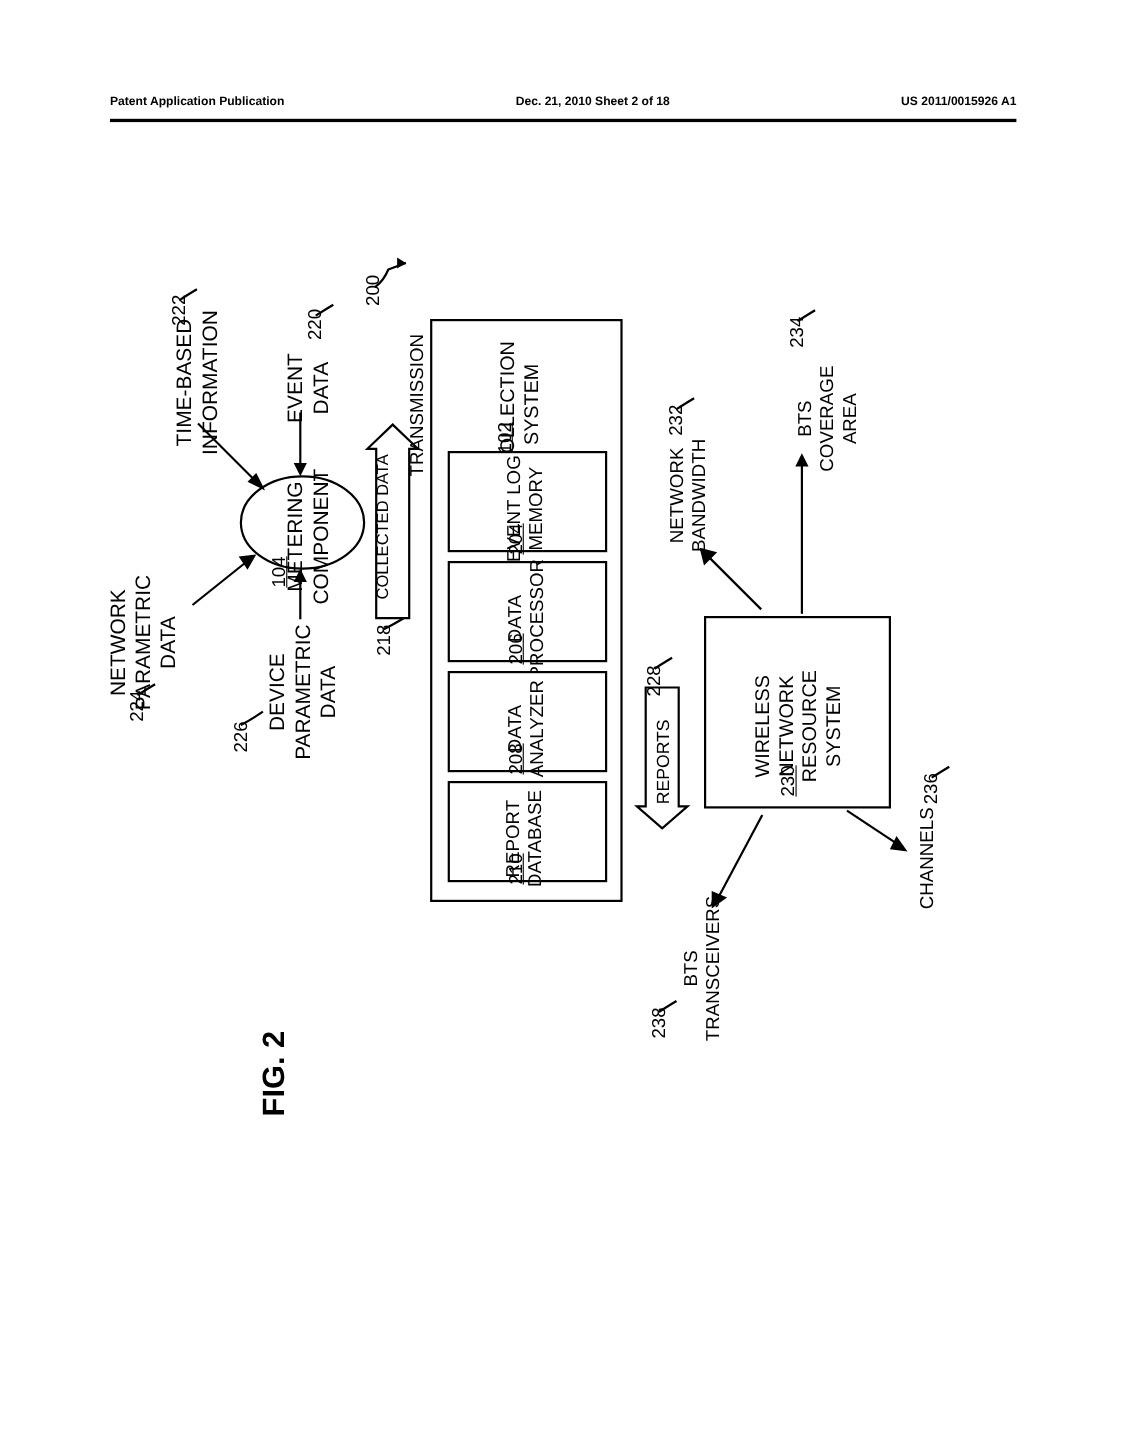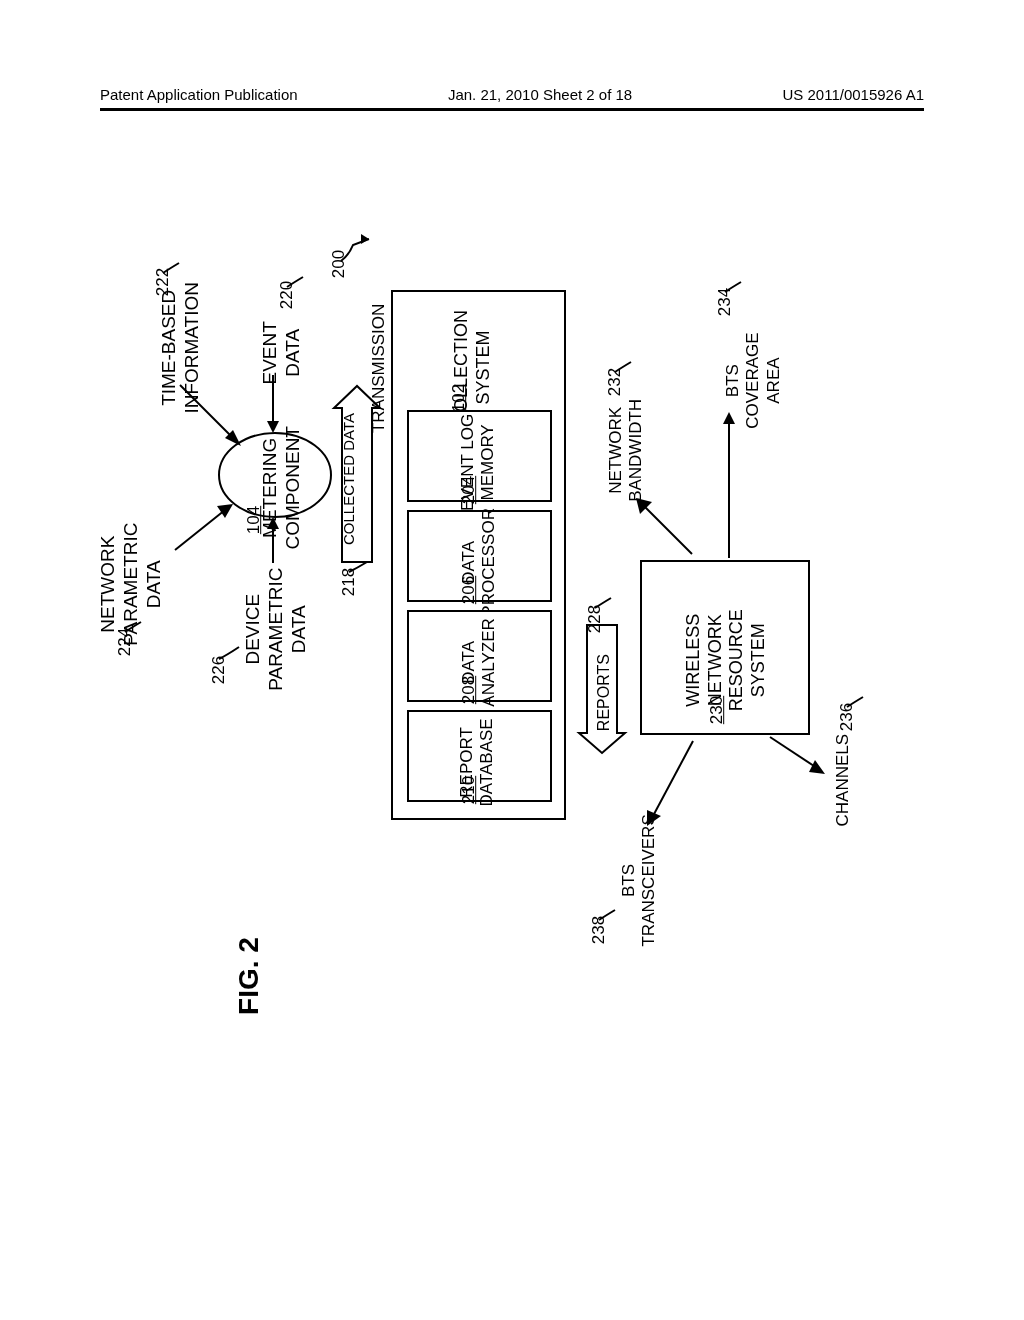--- a/index.html
+++ b/index.html
@@ -15,22 +15,22 @@
     position: absolute;
     top: 0; left: 0;
     width: 1024px;
     height: 1320px;
   }
   .header {
     position: absolute;
     top: 86px;
     left: 100px;
     right: 100px;
-    font-size: 15px;
-    font-weight: normal;
+    font-size: 11px;
+    font-weight: bold;
     display: flex;
     justify-content: space-between;
   }
   .hr {
     position: absolute;
     top: 108px;
     left: 100px;
     right: 100px;
     height: 3px;
     background: #000;
@@ -82,21 +82,21 @@
   }
   svg { position: absolute; overflow: visible; }
 </style>
 </head>
 <body>
 
 <div class="page">
 
   <div class="header">
     <span>Patent Application Publication</span>
-    <span>Jan. 21, 2010  Sheet 2 of 18</span>
+    <span>Dec. 21, 2010  Sheet 2 of 18</span>
     <span>US 2011/0015926 A1</span>
   </div>
   <div class="hr"></div>
 
   <div class="diagram">
 
     <div class="ref-label" style="left:240px; top:134px;">200</div>
     <svg style="left:254px; top:115px;" width="40" height="30">
       <path d="M2 26 Q 10 20 14 10 L 30 4" stroke="#000" stroke-width="2" fill="none"></path>
       <polygon points="30,4 22,-1 22,9" fill="#000"></polygon>

